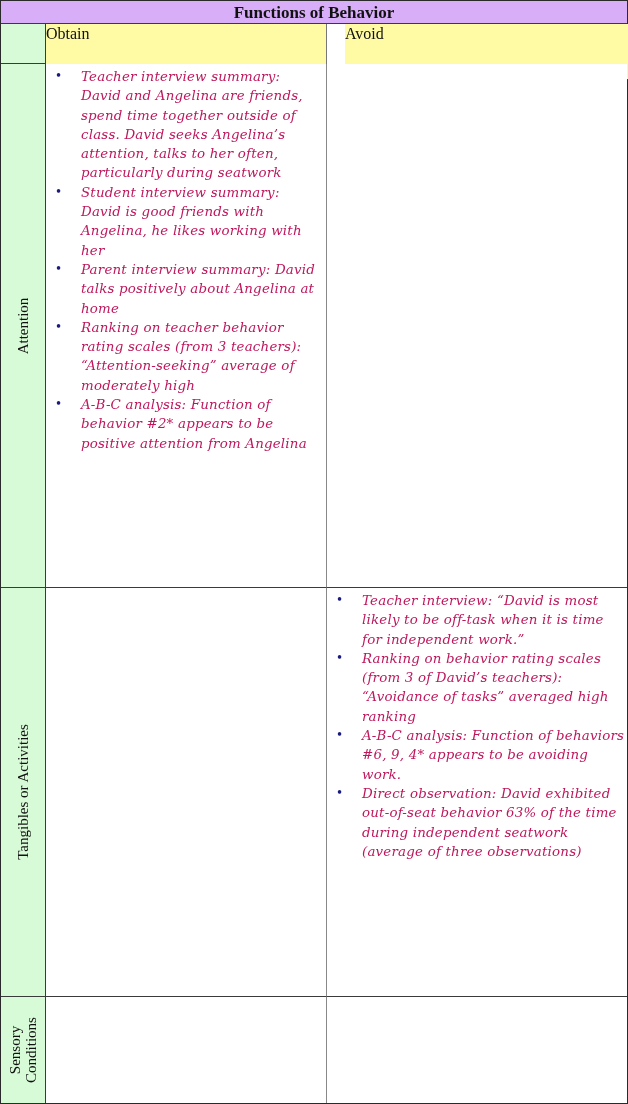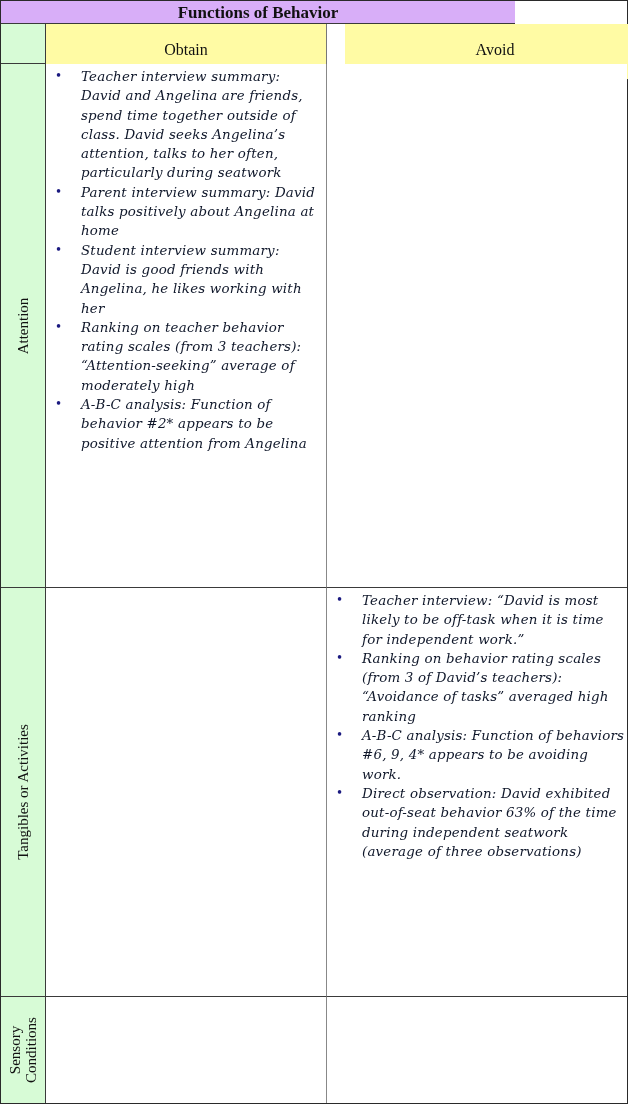--- a/index.html
+++ b/index.html
@@ -3,44 +3,44 @@
 <meta charset="utf-8">
 <style>
   html, body { margin: 0; padding: 0; background: #ffffff; }
   body { width: 628px; height: 1104px; overflow: hidden; position: relative; font-family: "Liberation Serif", serif; }
   .table {
     position: absolute; left: 0; top: 0; width: 626px; height: 1102px;
     border: 1px solid #2a2a2a;
   }
   .cell { position: absolute; box-sizing: border-box; }
   .title-row {
-    left: 0; top: 0; width: 514px; height: 23px;
+    left: 0; top: 0; width: 626px; height: 23px;
     background: #d8aef8; border-bottom: 1.5px solid #3a3a3a;
     text-align: center; font-weight: bold; font-size: 17px; line-height: 23px; color: #111;
   }
   .corner { left: 0; top: 23px; width: 45px; height: 40px; background: #d7fbd6; border-right: 1.5px solid #3a3a3a; border-bottom: 1.5px solid #3a3a3a; }
   .hdr {
     top: 23px; height: 56px; background: #fffba4; border-bottom: 1.5px solid #3a3a3a;
-    text-align: center; font-size: 16px; color: #111; padding-top: 17px;
+    text-align: left; font-size: 16px; color: #111; padding-top: 1px;
   }
   .hdr.obtain { left: 45px; width: 281px; border-right: 1.5px solid #777; }
   .hdr.avoid { left: 344px; width: 300px; }
   .rowlabel {
     left: 0; width: 45px; background: #d7fbd6; border-right: 1.5px solid #3a3a3a; border-bottom: 1.5px solid #3a3a3a;
     display: flex; align-items: center; justify-content: center;
   }
   .rowlabel span {
     display: block; transform: rotate(-90deg); white-space: nowrap; font-size: 15px; color: #111; text-align: center; line-height: 16px;
   }
   .body-cell { border-bottom: 1.5px solid #3a3a3a; background: #fff; }
   .body-cell.obtain { left: 45px; width: 281px; border-right: 1.5px solid #888; }
   .body-cell.avoid { left: 326px; width: 300px; }
   ul.evidence {
     list-style: none; margin: 0; padding: 0;
-    font-family: "DejaVu Serif", serif; font-style: italic; color: #0f172a;
+    font-family: "DejaVu Serif", serif; font-style: italic; color: #be185d;
     font-size: 13.4px; line-height: 19.3px; letter-spacing: 0.2px;
   }
   ul.evidence li { position: relative; padding-left: 35px; }
   ul.evidence li::before {
     content: "•"; position: absolute; left: 9px; top: 0; font-style: normal; color: #1b1a80; font-size: 12px;
   }
   .obtain ul.evidence { padding-top: 3px; padding-right: 8px; }
   .avoid ul.evidence { padding-top: 3px; }
 </style>
 </head>
@@ -52,22 +52,22 @@
   <div class="cell corner"></div>
   <div class="cell hdr obtain">Obtain</div>
   <div class="cell hdr avoid">Avoid</div>
 
   <div class="cell rowlabel" style="top:63px;height:524px;">
     <span>Attention</span>
   </div>
   <div class="cell body-cell obtain" style="top:63px;height:524px;">
     <ul class="evidence">
       <li>Teacher interview summary: David and Angelina are friends, spend time together outside of class. David seeks Angelina’s attention, talks to her often, particularly during seatwork</li>
+      <li>Student interview summary: David is good friends with Angelina, he likes working with her</li>
       <li>Parent interview summary: David talks positively about Angelina at home</li>
-      <li>Student interview summary: David is good friends with Angelina, he likes working with her</li>
       <li>Ranking on teacher behavior rating scales (from 3 teachers): “Attention-seeking” average of moderately high</li>
       <li>A-B-C analysis: Function of behavior #2* appears to be positive attention from Angelina</li>
     </ul>
   </div>
   <div class="cell body-cell avoid" style="top:63px;height:524px;"></div>
 
   <div class="cell rowlabel" style="top:587px;height:409px;">
     <span>Tangibles or Activities</span>
   </div>
   <div class="cell body-cell obtain" style="top:587px;height:409px;"></div>

